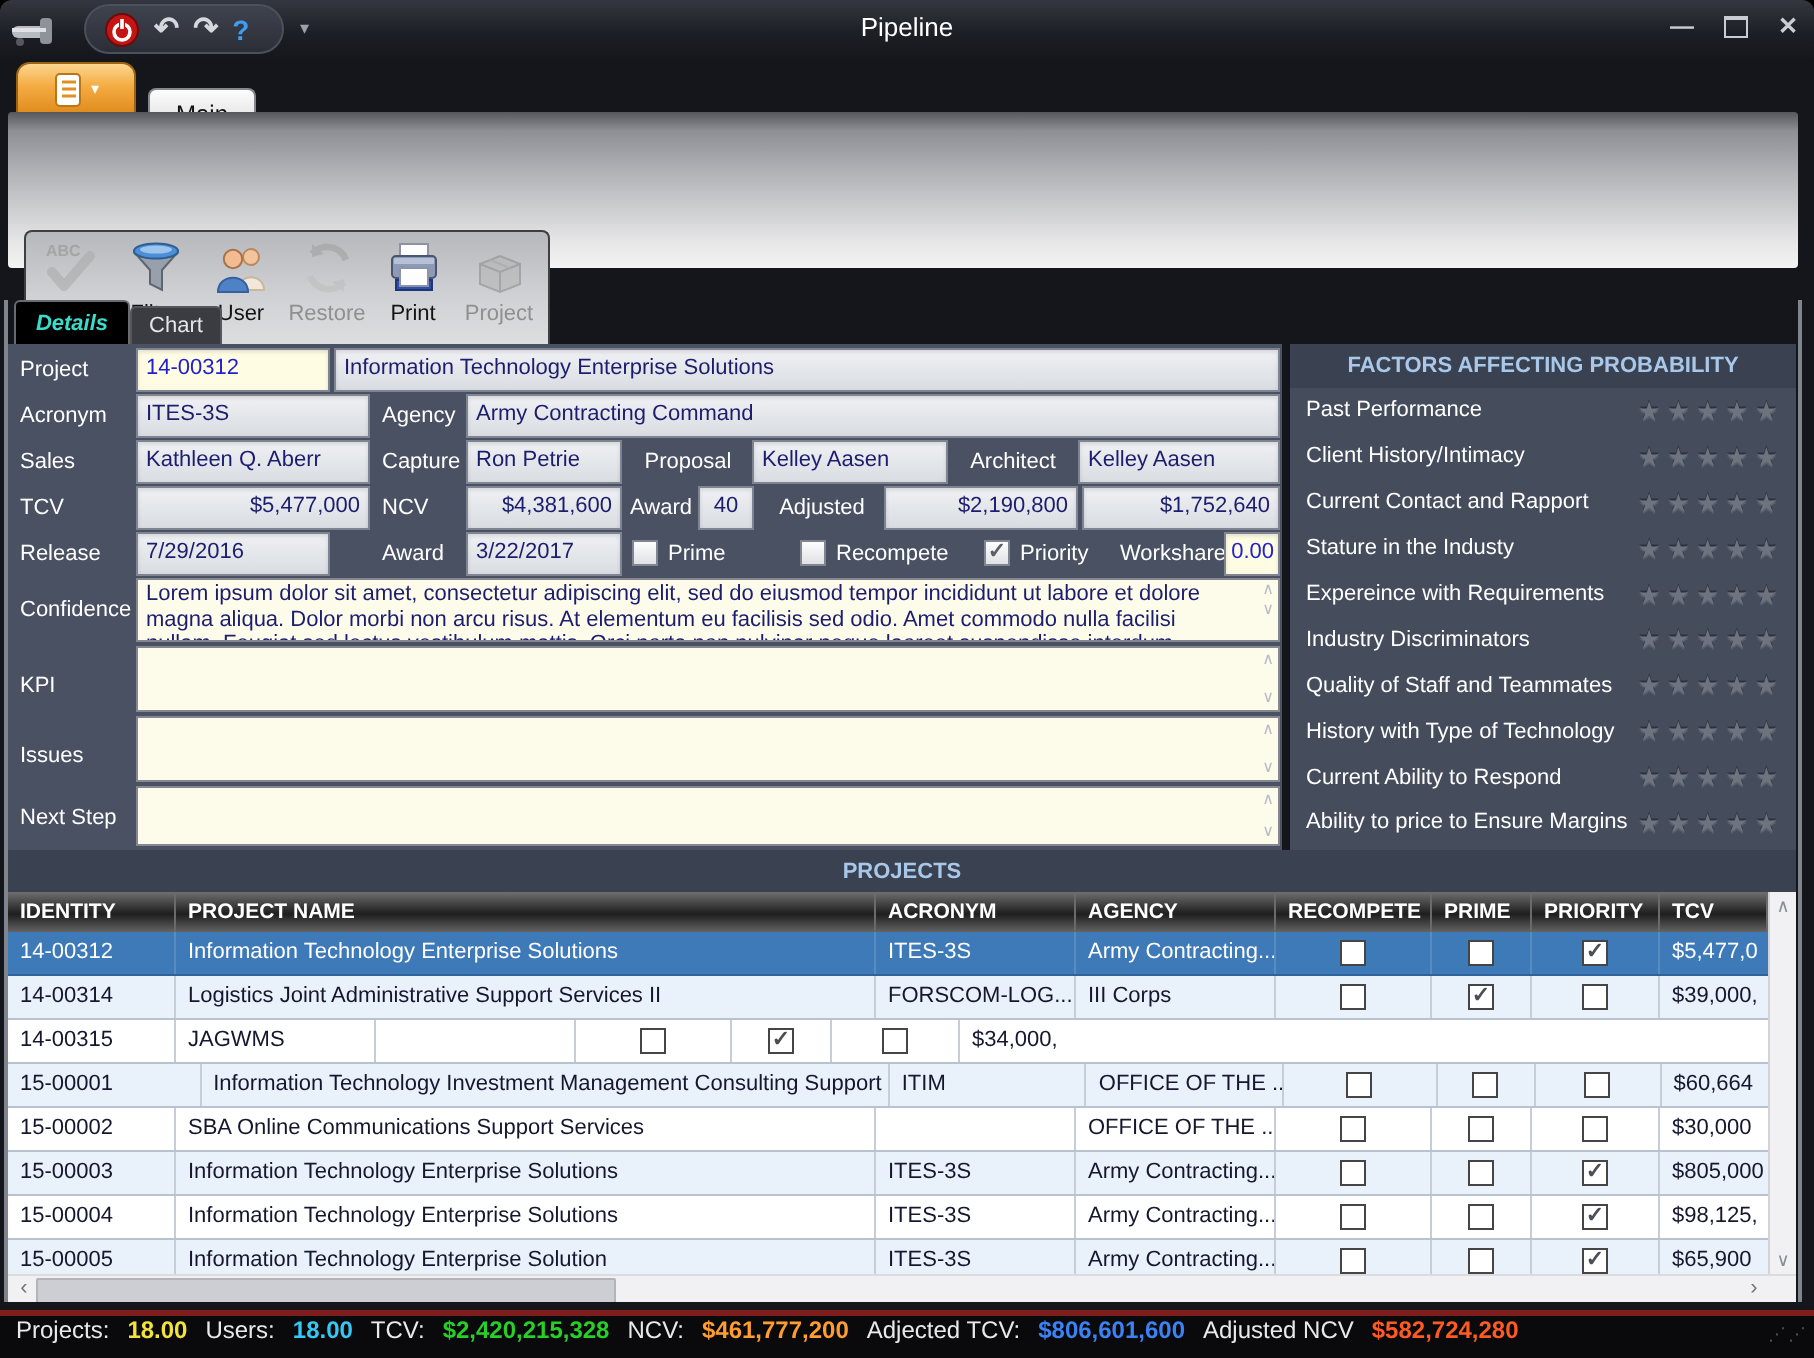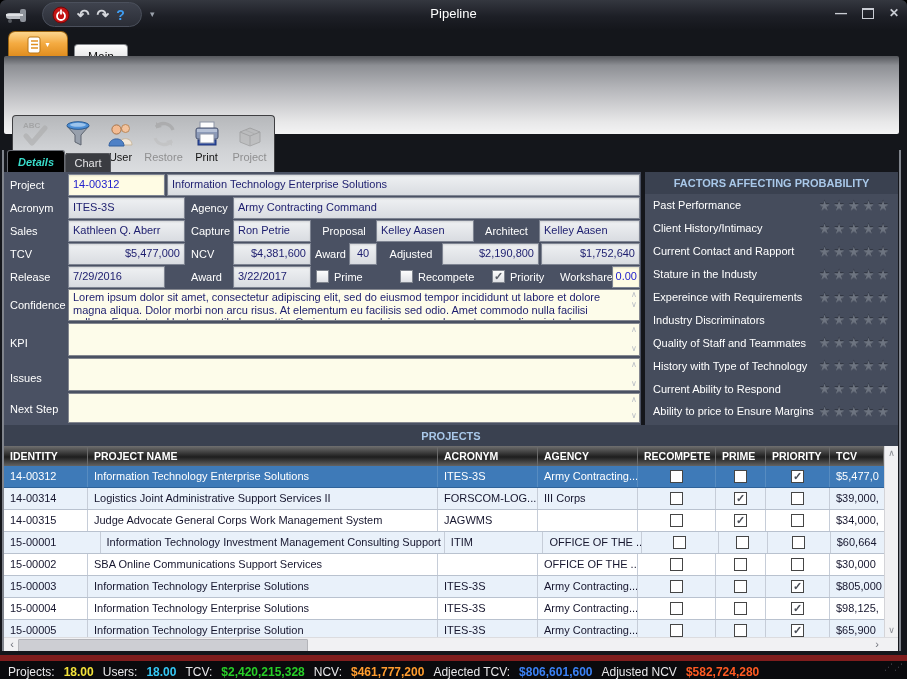--- a/index.html
+++ b/index.html
@@ -65,21 +65,21 @@
   .td{line-height:21px;padding:0 6px;box-sizing:border-box;border-right:1px solid #c6cdd8;white-space:nowrap;overflow:hidden;}
   .tr.selected .td{border-right-color:#578cc1;}
   .td.ck{display:flex;align-items:center;justify-content:center;padding:0;}
   .tcb{width:13px;height:13px;background:#fff;border:1px solid #454545;box-sizing:border-box;text-align:center;line-height:11px;font-size:11px;color:#4a4e57;font-weight:bold;}
   #vscroll{position:absolute;right:0;top:0;width:14px;height:191px;background:#f1f1f3;border-left:1px solid #d4d4d8;box-sizing:border-box;}
   .vs-arrow{position:absolute;left:0;width:13px;text-align:center;color:#8a8d94;font-size:9px;}
   #hscroll{position:absolute;left:0;bottom:0;width:894px;height:14px;background:#f1f1f3;border-top:1px solid #dcdcdf;box-sizing:border-box;}
   .hs-arrow{position:absolute;top:0;width:14px;text-align:center;color:#6f727a;font-size:11px;line-height:13px;}
   #hthumb{position:absolute;left:14px;top:1px;width:288px;height:11px;background:#cdced3;border:1px solid #b3b4b9;border-radius:1px;}
   
-  #statusbar{left:0;top:655px;width:907px;height:24px;background:#0a0a0d;border-top:6px solid #7f1d1d;display:flex;align-items:flex-end;gap:9px;padding-left:8px;box-sizing:border-box;}
+  #statusbar{left:0;top:655px;width:907px;height:24px;background:#0a0a0d;border-top:3px solid #7f1d1d;display:flex;align-items:flex-start;gap:9px;padding-left:8px;box-sizing:border-box;}
   .sb-label{color:#e9e9eb;font-size:12px;white-space:nowrap;}
   .sb-value{font-size:12px;font-weight:bold;white-space:nowrap;}
   #grip{position:absolute;right:3px;top:662px;color:#4e4e55;font-size:9px;letter-spacing:1px;}
 </style>
 </head>
 <body>
 
 <div id="window">
 
   <div id="titlebar" class="abs">
@@ -342,21 +342,20 @@
           <div class="td ck" style="width: 50px;">
             <div class="tcb">✓</div>
           </div>
           <div class="td ck" style="width: 64px;">
             <div class="tcb"></div>
           </div>
           <div class="td" style="width: 54px; border-right: none;">$39,000,</div>
         </div>
         <div class="tr">
           <div class="td" style="width: 84px;">14-00315</div>
-          <div class="td" style="width: 350px;">Judge Advocate General Corps Work Management System</div>
           <div class="td" style="width: 100px;">JAGWMS</div>
           <div class="td" style="width: 100px;"></div>
           <div class="td ck" style="width: 78px;">
             <div class="tcb"></div>
           </div>
           <div class="td ck" style="width: 50px;">
             <div class="tcb">✓</div>
           </div>
           <div class="td ck" style="width: 64px;">
             <div class="tcb"></div>

